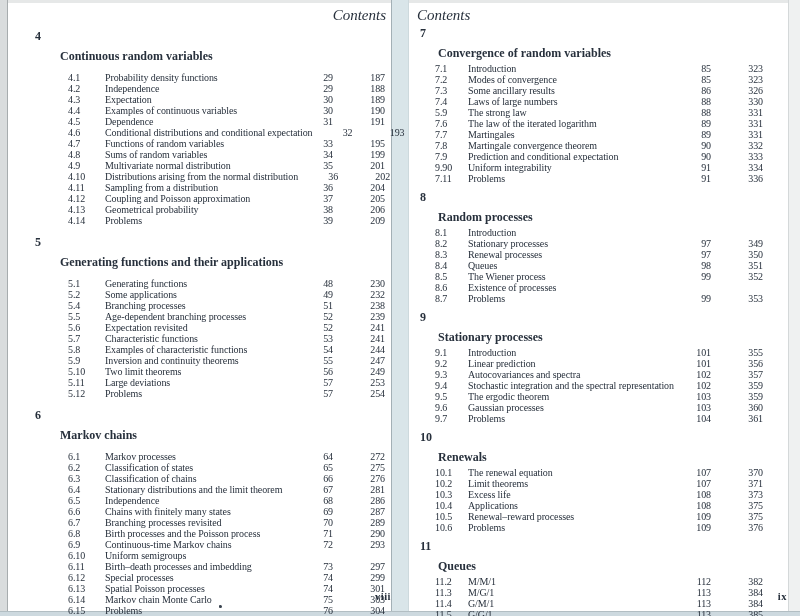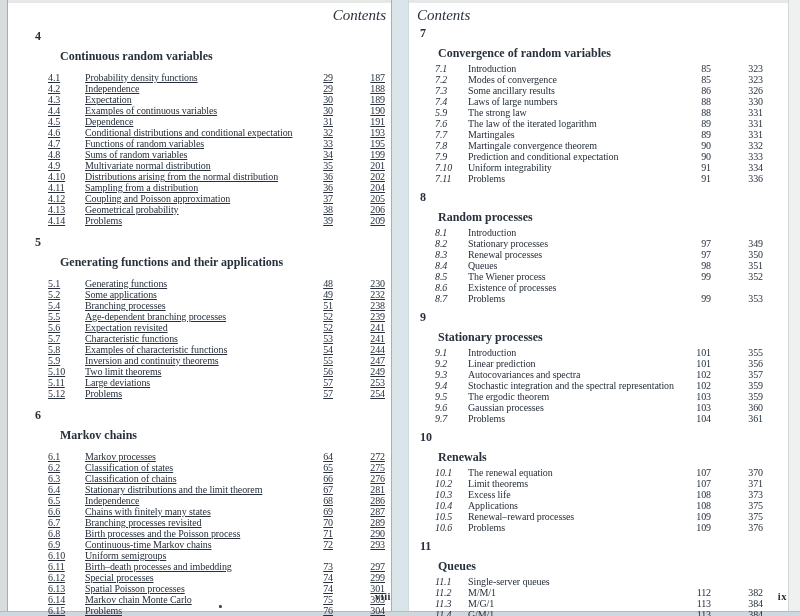--- a/index.html
+++ b/index.html
@@ -27,24 +27,24 @@
   .page-right .running-header { text-align:left;  padding-left:9px; }
 
   .ch-head { display:flex; font-weight:bold; font-size:12px; line-height:13px; }
   .page-left  .ch-head { margin-top:10px; margin-bottom:9px; padding-left:27px; }
   .page-right .ch-head { margin-top:7px;  margin-bottom:3px; padding-left:12px; }
   .page-left  .ch-num { width:25px; }
   .page-right .ch-num { width:18px; }
   .ch-title { flex:1; white-space:nowrap;margin-top:20px; }
 
   .row { display:flex; font-size:10px; line-height:11px; height:11px; letter-spacing:-0.1px; }
-  .page-left  .row { padding-left:40px; padding-right:6px;text-decoration:underline;  }
+  .page-left  .row { padding-left:60px; padding-right:6px;  }
   .page-right .row { padding-left:27px; padding-right:24px; }
   .page-left  .sec { width:37px; flex:0 0 auto; }
-  .page-right .sec { width:33px; flex:0 0 auto;font-style:italic; }
+  .page-right .sec { width:33px; flex:0 0 auto; }
   .row .title { flex:1 1 auto; white-space:nowrap; overflow:visible; }
   .row .p1 { flex:0 0 auto; text-align:right; }
   .row .p2 { flex:0 0 52px; text-align:right; }
   .page-left  .p1 { width:40px; }
   .page-right .p1 { width:32px; }
 
   .footer { position:absolute; bottom:6px; left:0; width:100%; text-align:right;
             font-size:10.5px; font-weight:bold; letter-spacing:0.5px; }
 </style>
 </head>
@@ -374,21 +374,21 @@
           <span class="p1">90</span>
           <span class="p2">332</span>
         </div>
         <div class="row">
           <span class="sec">7.9</span>
           <span class="title">Prediction and conditional expectation</span>
           <span class="p1">90</span>
           <span class="p2">333</span>
         </div>
         <div class="row">
-          <span class="sec">7.10</span>
+          <span class="sec">9.90</span>
           <span class="title">Uniform integrability</span>
           <span class="p1">91</span>
           <span class="p2">334</span>
         </div>
         <div class="row">
           <span class="sec">7.11</span>
           <span class="title">Problems</span>
           <span class="p1">91</span>
           <span class="p2">336</span>
         </div>
@@ -530,26 +530,20 @@
           <span class="p1">109</span>
           <span class="p2">376</span>
         </div>
       </div>
       <div class="chapter">
         <div class="ch-head">
           <span class="ch-num">11</span>
           <span class="ch-title">Queues</span>
         </div>
         <div class="row">
-          <span class="sec">11.1</span>
-          <span class="title">Single-server queues</span>
-          <span class="p1"></span>
-          <span class="p2"></span>
-        </div>
-        <div class="row">
           <span class="sec">11.2</span>
           <span class="title">M/M/1</span>
           <span class="p1">112</span>
           <span class="p2">382</span>
         </div>
         <div class="row">
           <span class="sec">11.3</span>
           <span class="title">M/G/1</span>
           <span class="p1">113</span>
           <span class="p2">384</span>

